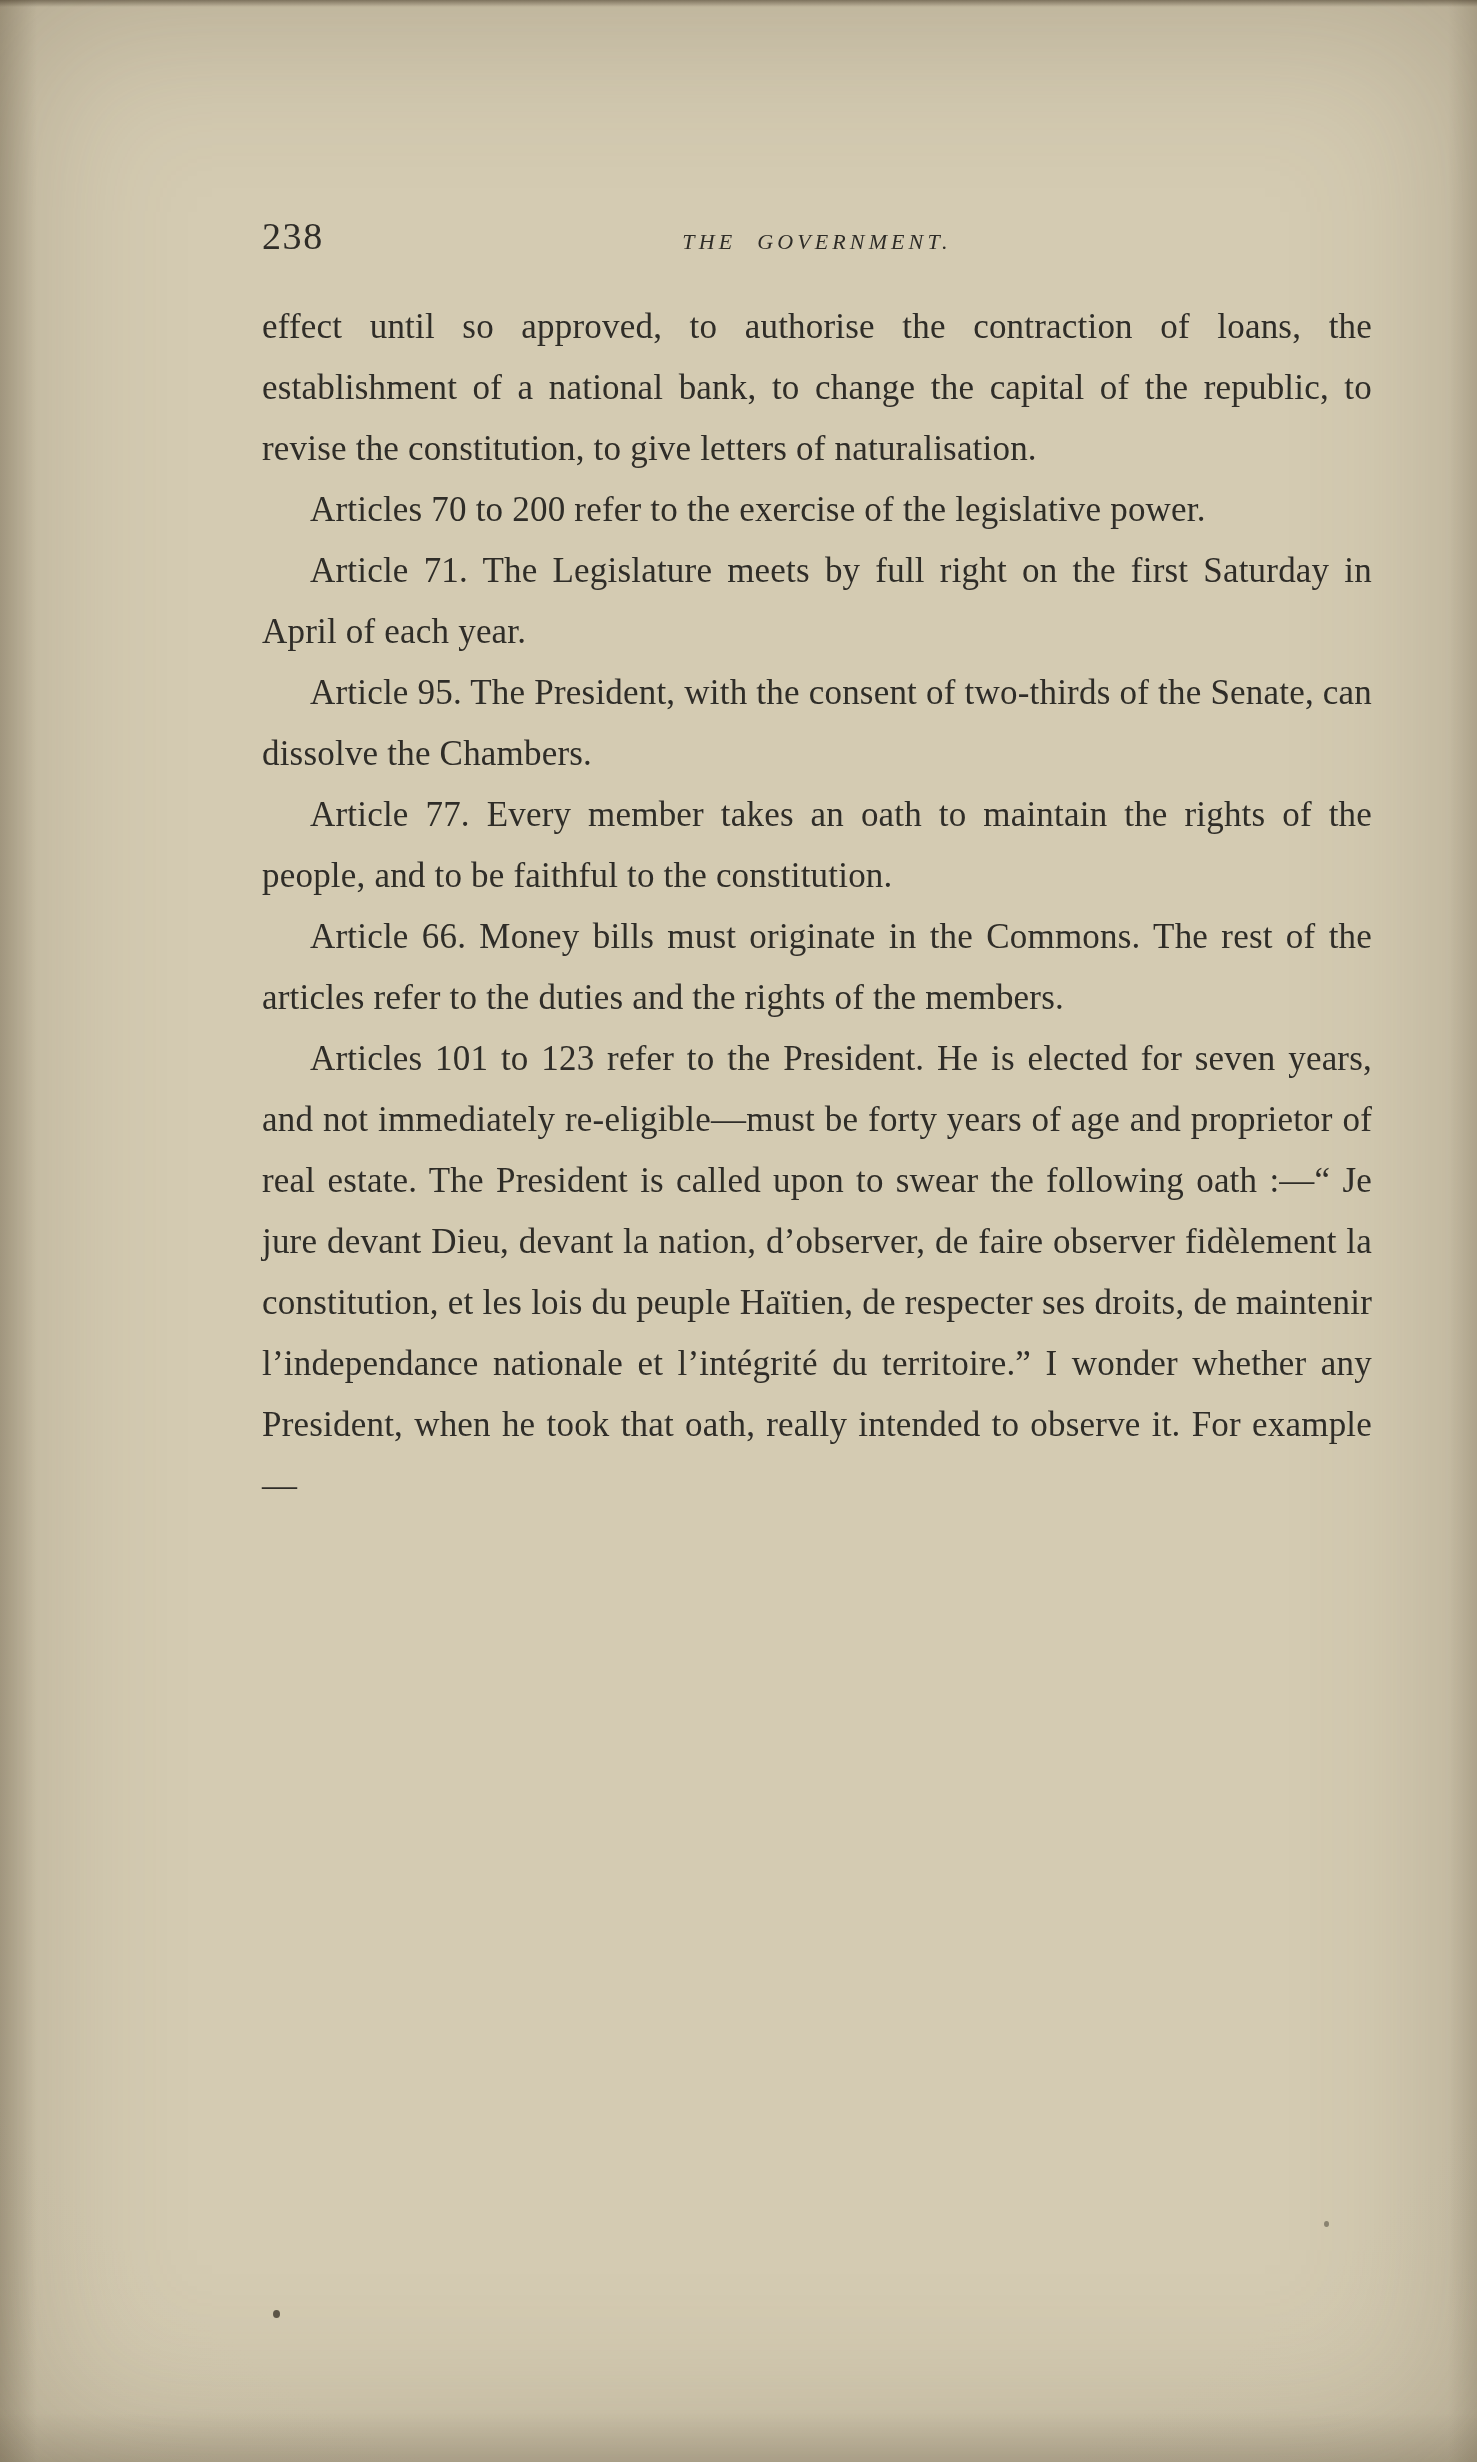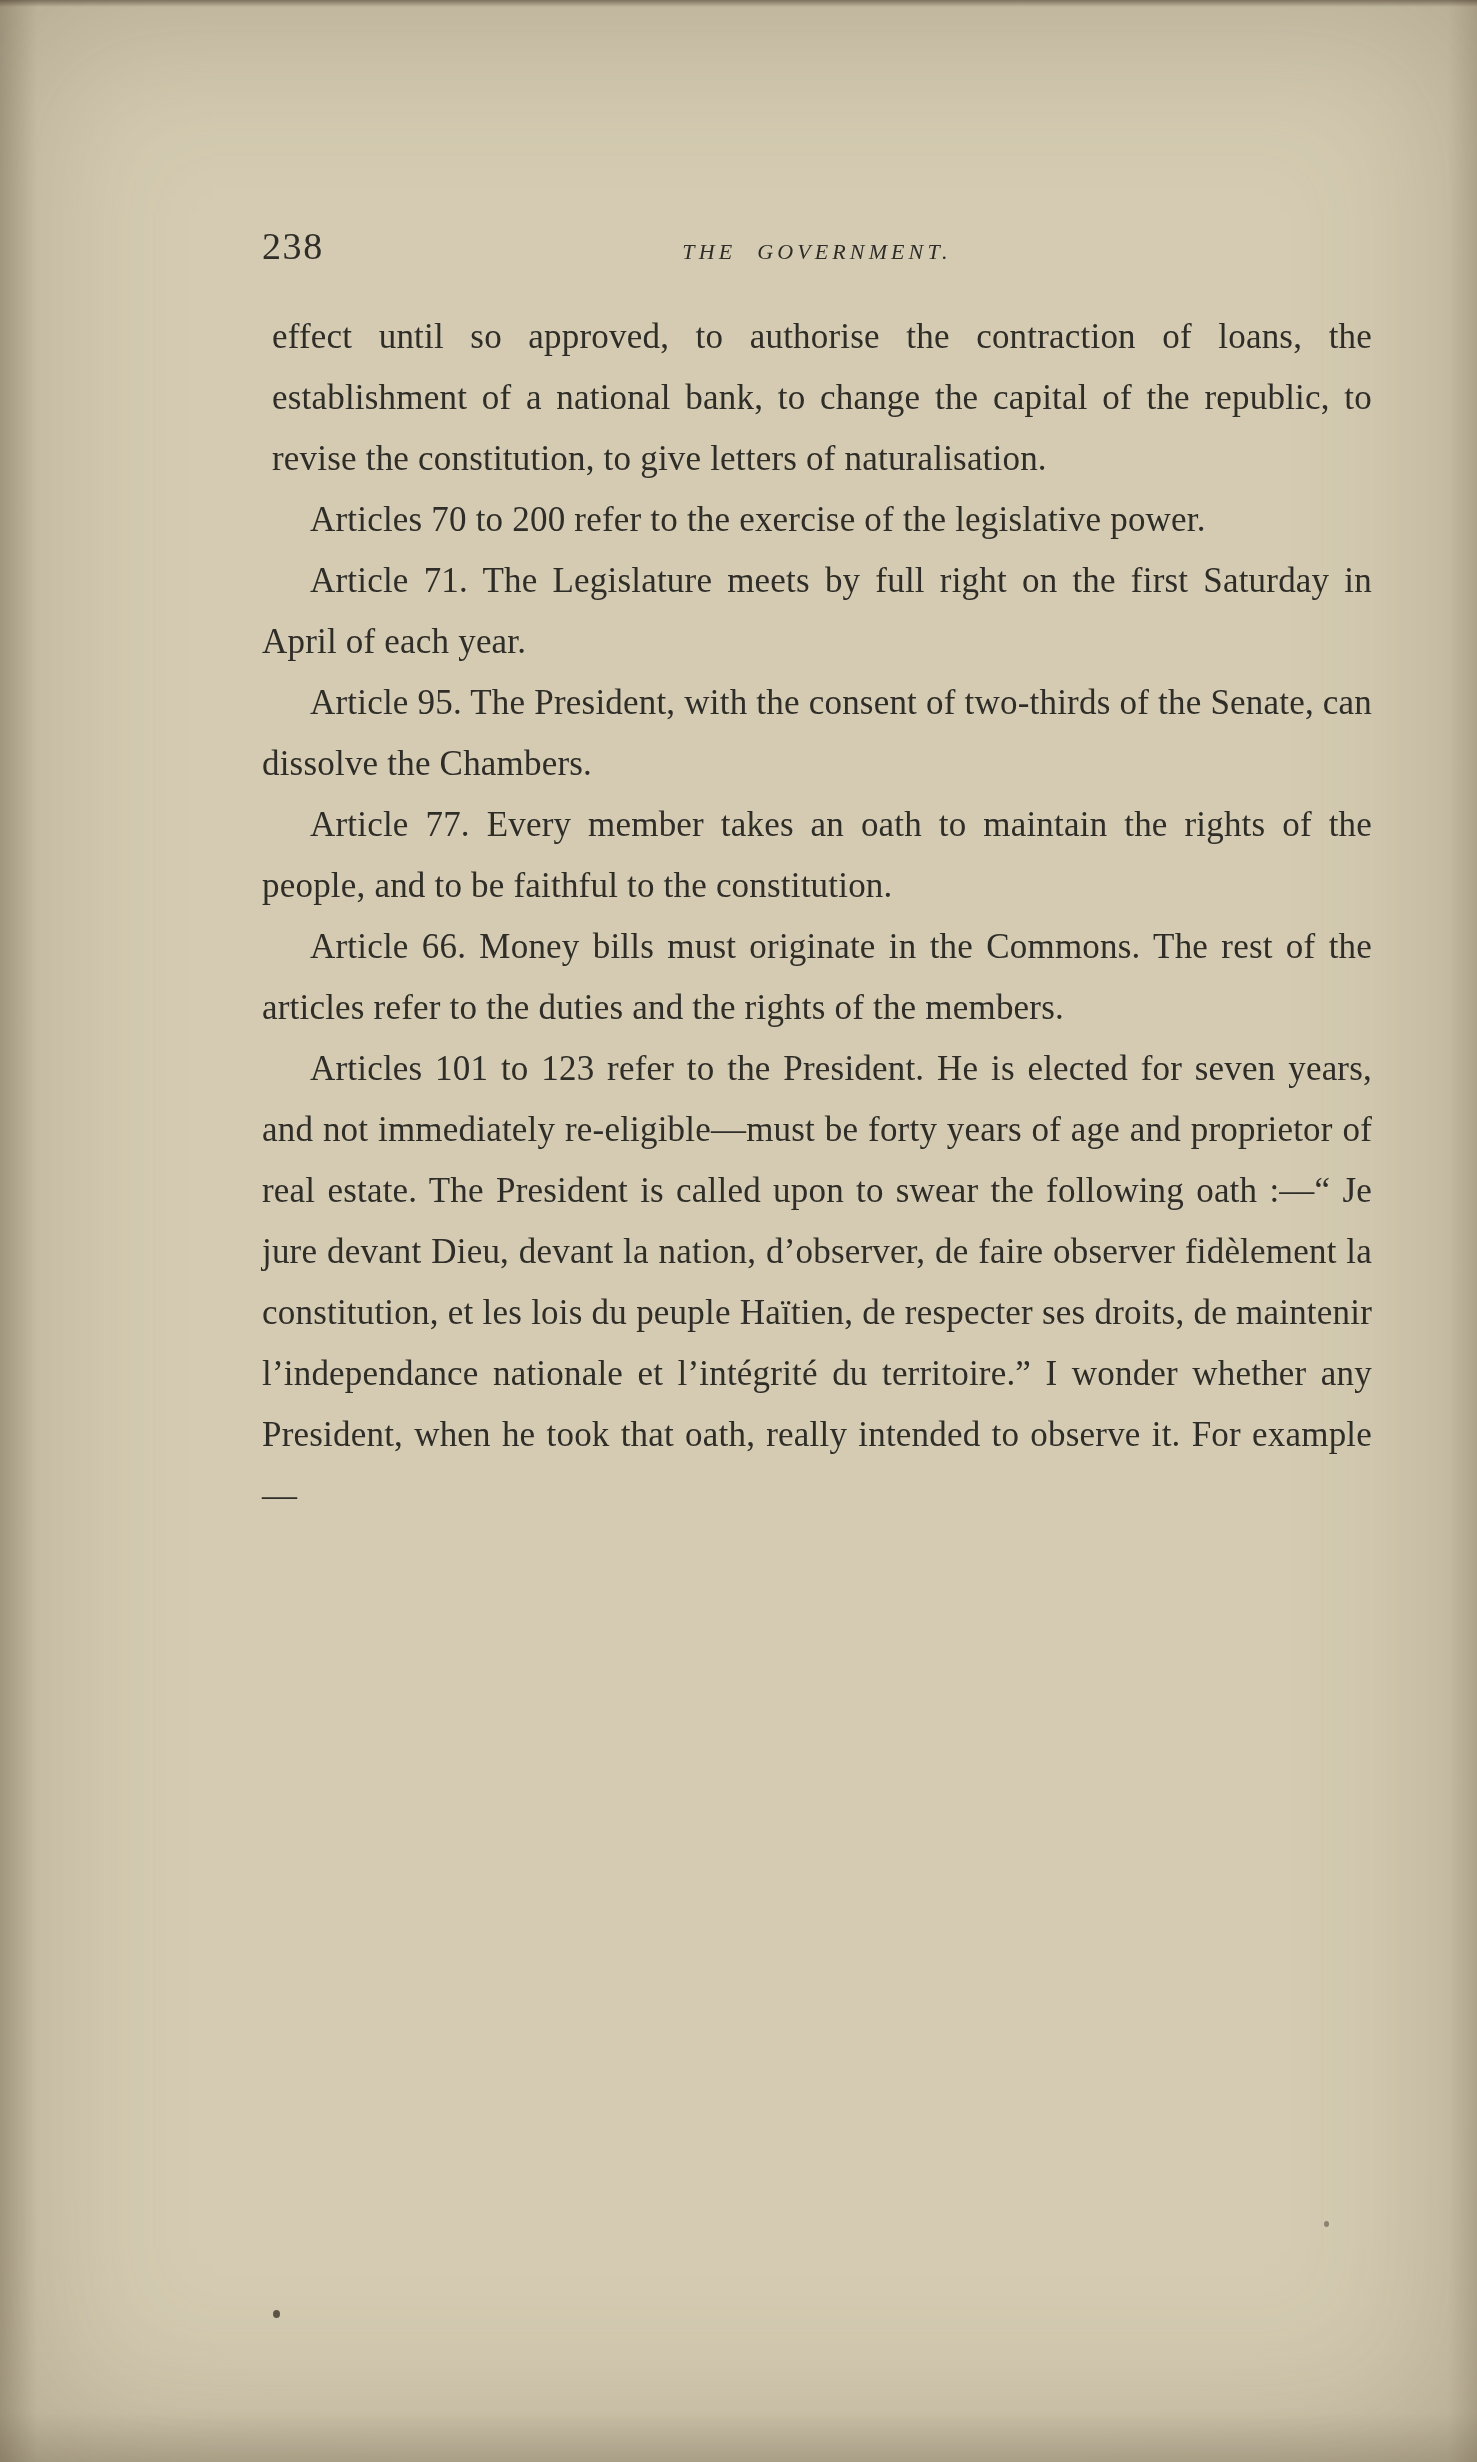--- a/index.html
+++ b/index.html
@@ -30,21 +30,21 @@
   .scan-page::before {
     content: "";
     position: absolute;
     top: 0; left: 0; right: 0;
     height: 7.4px;
     background: linear-gradient(180deg, rgba(70,58,40,0.55), rgba(70,58,40,0));
   }
   .text-block {
     position: absolute;
     left: 262px;
-    top: 224px;
+    top: 214px;
     width: 1110px;
     color: var(--ink, #2f2d28);
   }
   .page-header {
     display: grid;
     grid-template-columns: 1fr 2fr 1fr;
     align-items: baseline;
     margin-bottom: 38px;
   }
   .page-number {
@@ -63,21 +63,20 @@
   .page-body p {
     margin: 0;
     font-size: 35px;
     line-height: 61px;
     text-align: justify;
     text-indent: 48px;
     letter-spacing: 0.2px;
   }
   .page-body p.continued {
     text-indent: 0;
-    margin-left: 10px;
   }
   .ink-speck {
     position: absolute;
     border-radius: 50%;
     background: rgba(52,46,36,0.75);
   }
   .speck-1 { left: 273px; top: 2310px; width: 7.4px;  height: 8.2px; }
   .speck-2 { left: 1324px; top: 2221px; width: 5px; height: 5.8px; opacity: 0.6; }
 </style>
 </head>

